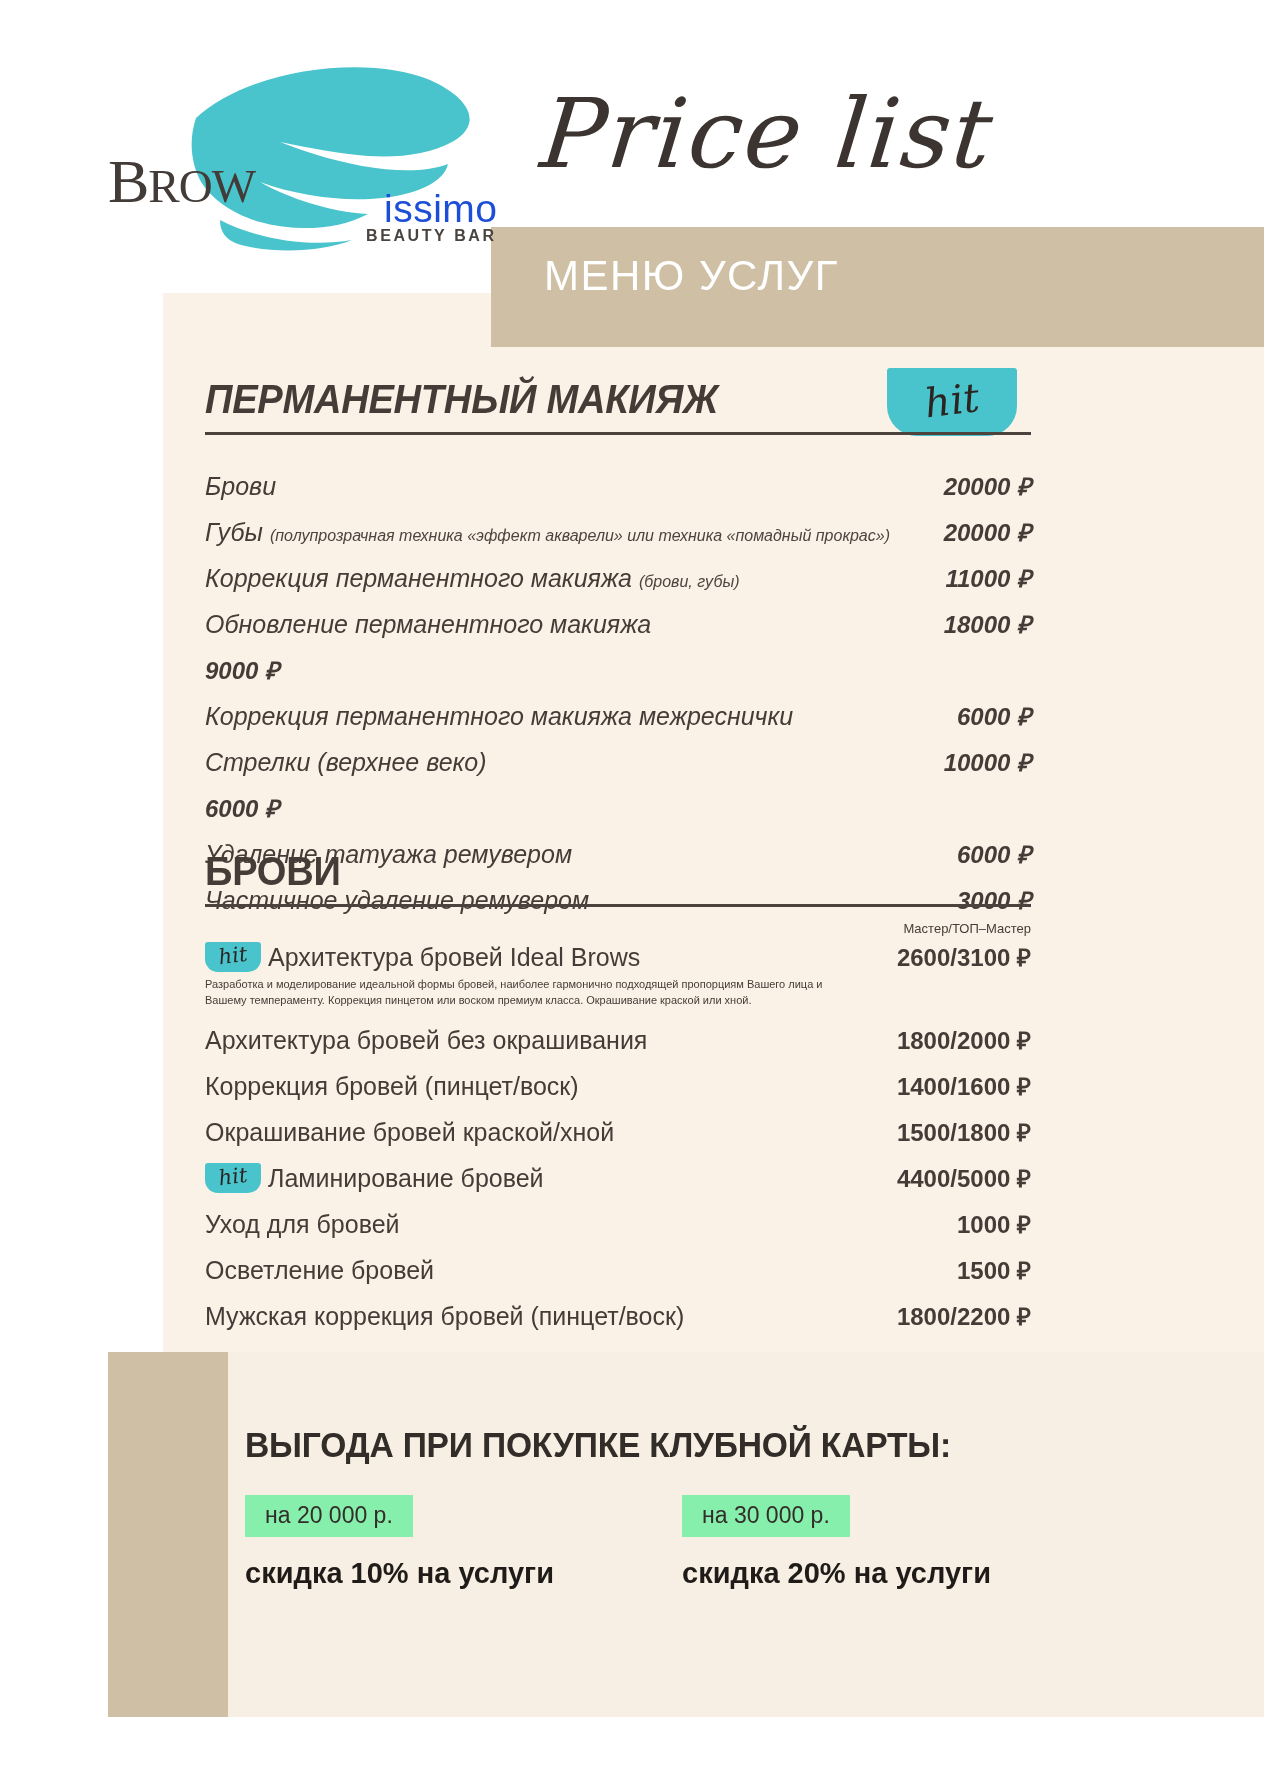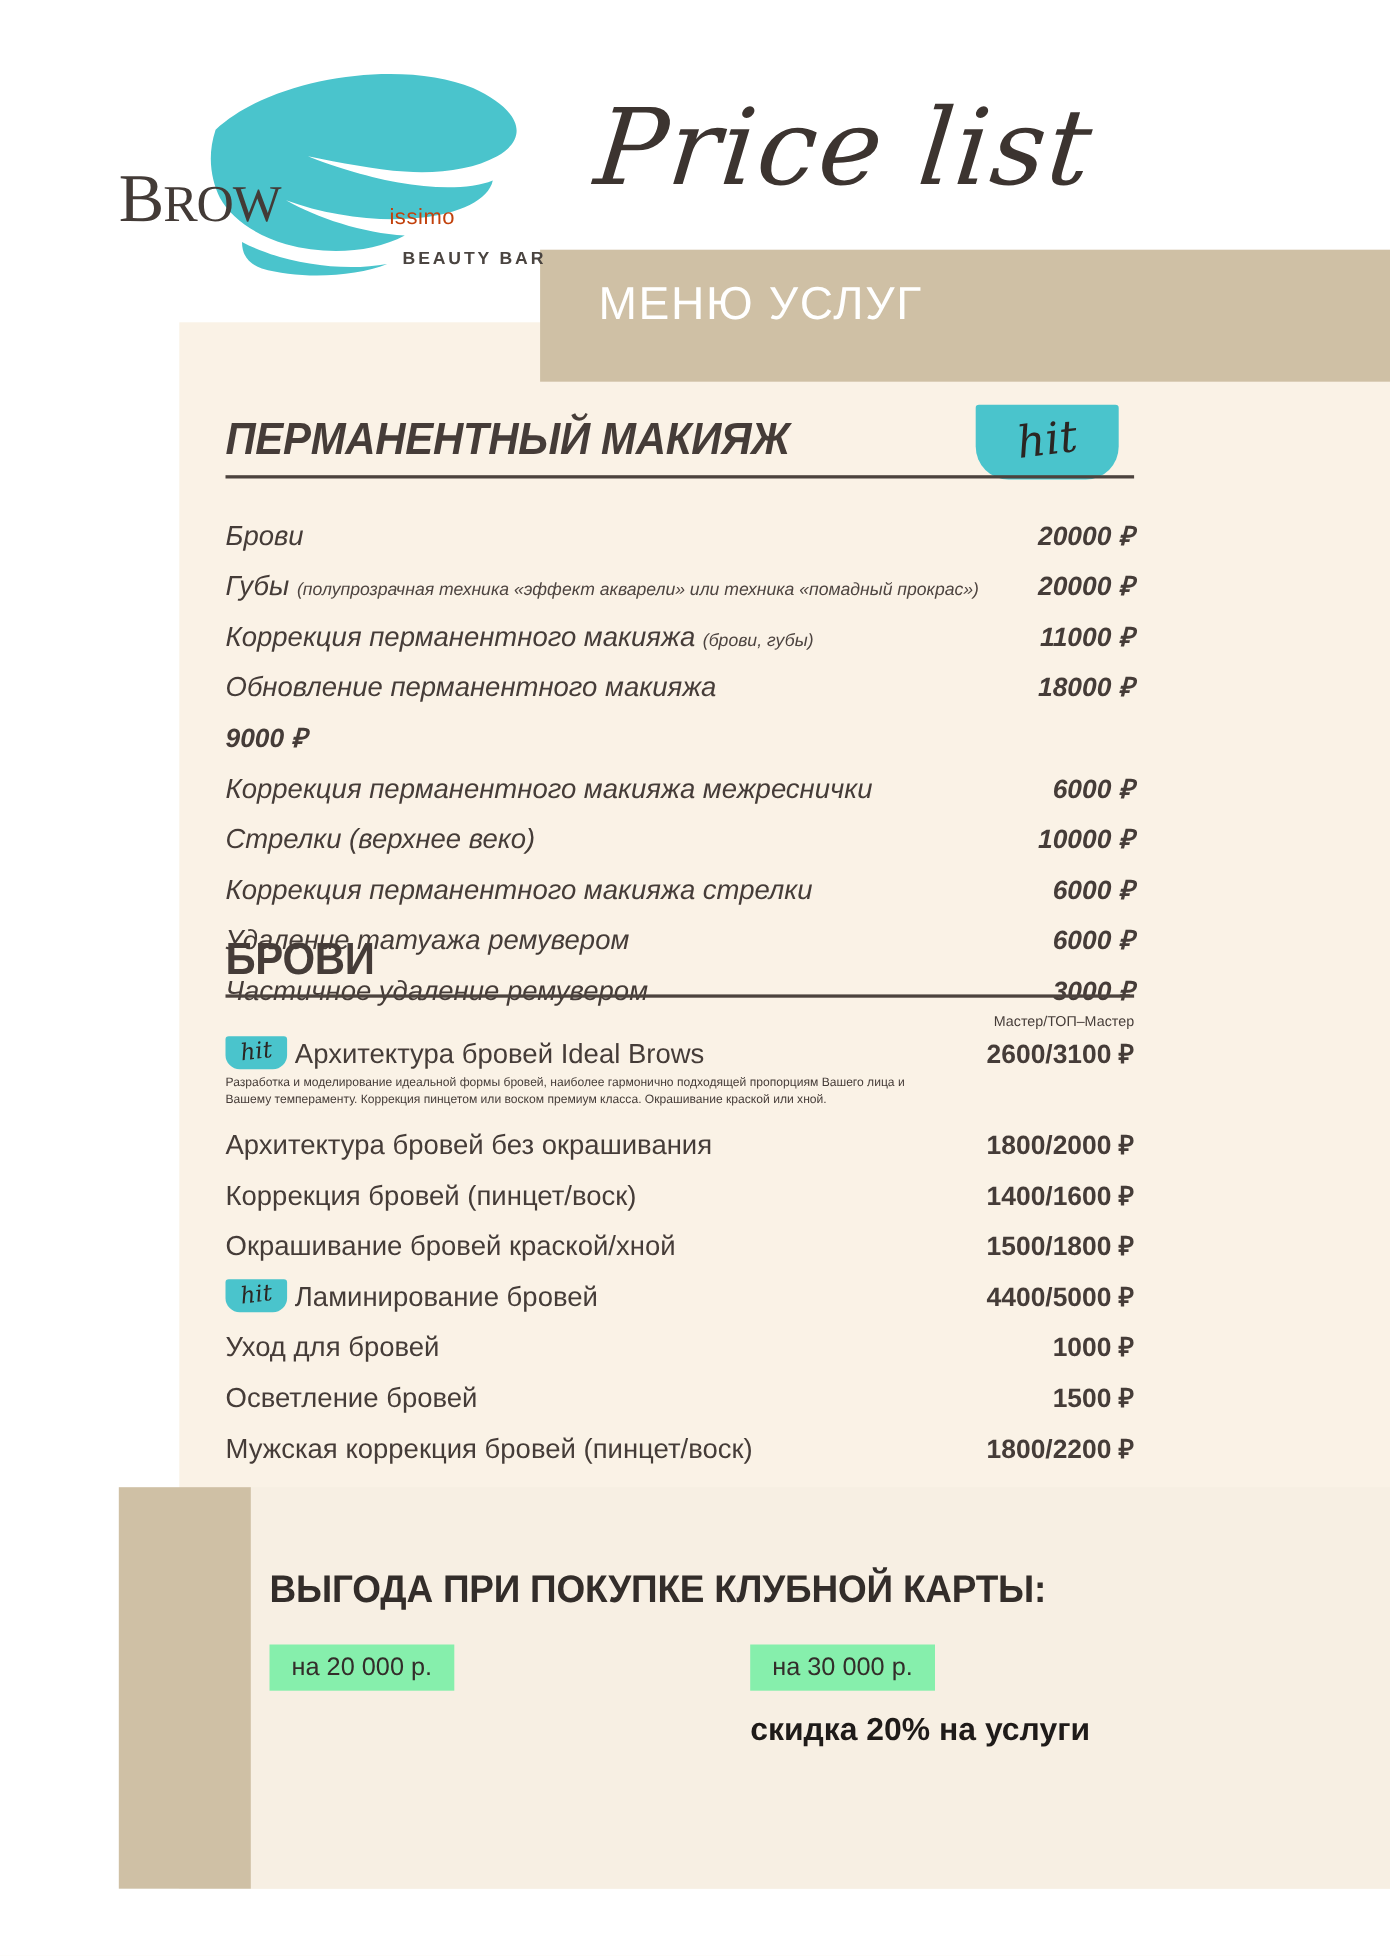--- a/index.html
+++ b/index.html
@@ -35,22 +35,22 @@
   .logo{position:absolute;left:100px;top:62px;width:420px;height:190px;}
   .logo svg{position:absolute;left:0;top:0;}
   .logo-word{
     position:absolute;left:8px;top:88px;
     font-family:"Liberation Serif", serif;
     font-size:62px;font-weight:normal;letter-spacing:-1px;
     color:#433b37;line-height:1;
   }
   .logo-word .small{font-size:47px;}
   .logo-issimo{
-    position:absolute;left:254px;top:125px;
-    font-size:20px;color:#c2410c;letter-spacing:.5px;font-weight:400;
+    position:absolute;left:284px;top:125px;
+    font-size:39px;color:#1d4ed8;letter-spacing:.5px;font-weight:400;
   }
   .logo-bb{
     position:absolute;left:266px;top:165px;
     font-size:16px;color:#4a4440;letter-spacing:2.6px;font-weight:bold;
   }
 
   
   .price-list-title{
     position:absolute;left:540px;top:78px;width:500px;height:150px;
     font-family:"DejaVu Serif", serif;
@@ -210,21 +210,20 @@
         <div class="row-name"><span>Коррекция перманентного макияжа межреснички</span></div>
         <div class="row-price">6000 ₽</div>
       </div>
 
       <div class="row">
         <div class="row-name"><span>Стрелки (верхнее веко)</span></div>
         <div class="row-price">10000 ₽</div>
       </div>
 
       <div class="row">
-        <div class="row-name"><span>Коррекция перманентного макияжа стрелки</span></div>
         <div class="row-price">6000 ₽</div>
       </div>
 
       <div class="row">
         <div class="row-name"><span>Удаление татуажа ремувером</span></div>
         <div class="row-price">6000 ₽</div>
       </div>
 
       <div class="row">
         <div class="row-name"><span>Частичное удаление ремувером</span></div>
@@ -291,20 +290,21 @@
   </div>
 
   <div class="bottom-cream"></div>
   <div class="bottom-taupe-block"></div>
 
   <div class="club">
     <div class="club-title">ВЫГОДА ПРИ ПОКУПКЕ КЛУБНОЙ КАРТЫ:</div>
     <div class="club-tiers">
       <div class="tier">
         <span class="tier-chip">на 20 000 р.</span>
+        <div class="tier-text">скидка 10% на услуги</div>
       </div>
       <div class="tier">
         <span class="tier-chip">на 30 000 р.</span>
         <div class="tier-text">скидка 20% на услуги</div>
       </div>
     </div>
   </div>
 
 </div>
 

